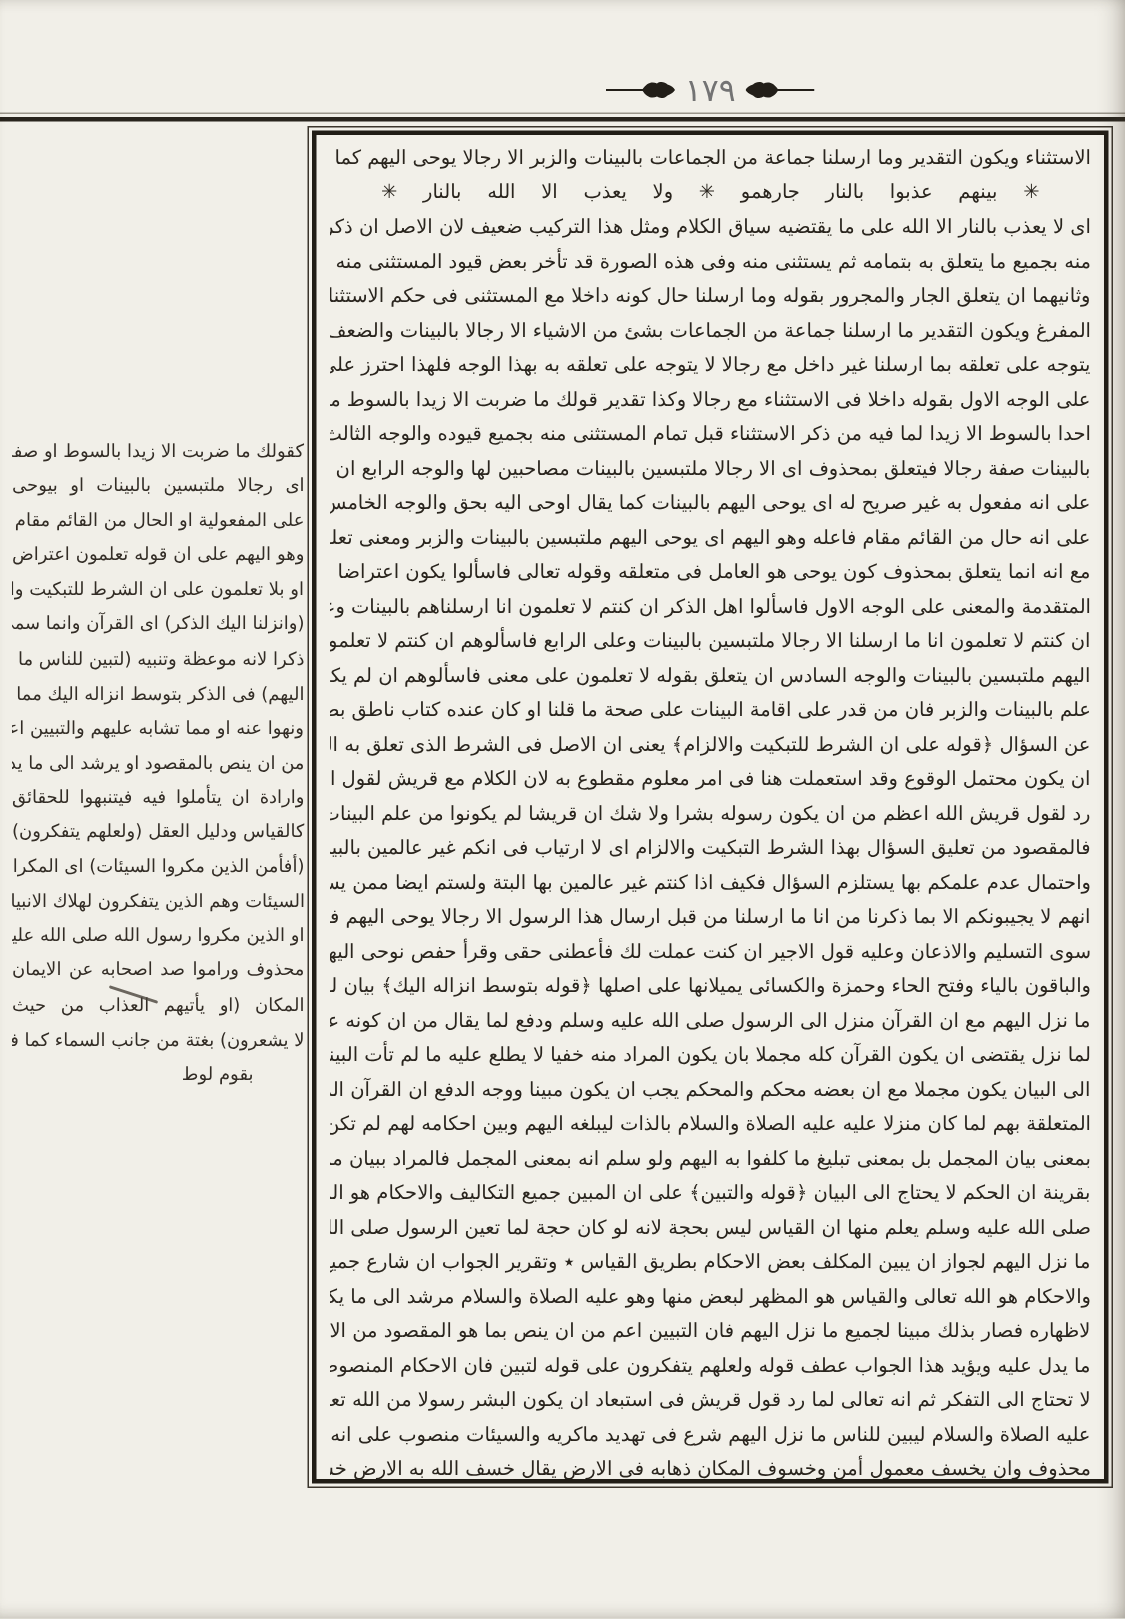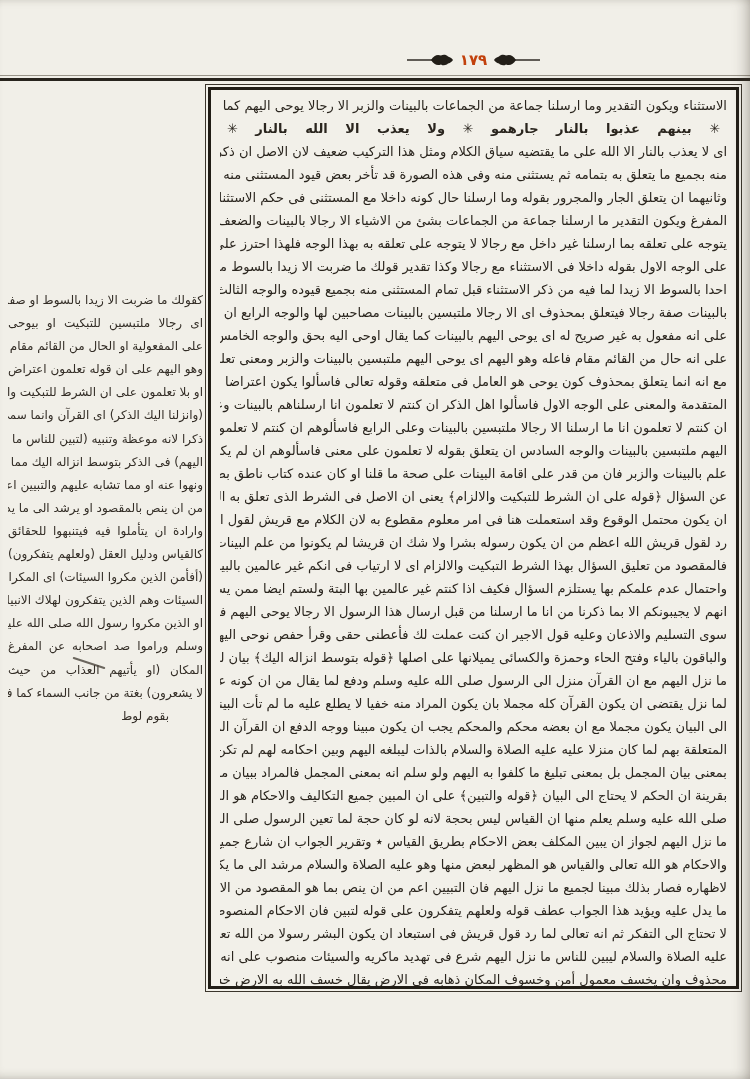--- a/index.html
+++ b/index.html
@@ -12,21 +12,21 @@
     content:"";position:absolute;inset:0;pointer-events:none;
     box-shadow:inset -10px 0 16px -9px rgba(70,62,50,.45),
                inset 0 -8px 12px -9px rgba(70,62,50,.30),
                inset 0 6px 10px -9px rgba(70,62,50,.22);
   }
   
   .pagenum-wrap{
     position:absolute;left:205px;top:48px;width:537px;height:24px;
     display:flex;justify-content:center;align-items:center;gap:7px;
   }
-  .pagenum{font-size:15px;font-weight:bold;color:#c2410c;letter-spacing:2px;line-height:1;}
+  .pagenum{font-size:21px;font-weight:normal;color:#737373;letter-spacing:2px;line-height:1;}
   .fleuron{display:block;}
   .fleuron path{fill:#221e18;}
   
   .top-rule-light{position:absolute;left:0;top:75px;width:750px;height:1px;background:#9a958a;}
   .top-rule{position:absolute;left:0;top:78px;width:750px;height:3px;background:#28241d;}
   
   .frame{
     position:absolute;left:205px;top:84px;width:537px;height:908px;
     border:1.5px solid #3b352c;padding:2px;box-sizing:border-box;background:#f2f0e9;
   }
@@ -34,21 +34,21 @@
     border:3px solid #211d16;height:100%;box-sizing:border-box;
     padding:4px 9px 0 9px;overflow:hidden;
   }
   .main-text{direction:rtl;}
   .tline{
     font-size:13px;line-height:23px;white-space:nowrap;overflow:hidden;
     text-align:justify;text-align-last:justify;color:#2a251e;
   }
   
   .main-text .tline:nth-child(2){
-    text-align:right;text-align-last:center;word-spacing:13px;font-weight:bold;
+    text-align:right;text-align-last:center;word-spacing:13px;
   }
   
   .margin-notes{position:absolute;left:8px;top:289px;width:195px;direction:rtl;}
   .mline{
     font-size:12px;line-height:23.1px;white-space:nowrap;overflow:hidden;
     text-align:justify;text-align-last:justify;color:#332d26;
   }
   .mline:last-child{text-align-last:right;padding-right:34px;}
   
   .stray-mark{
@@ -71,35 +71,35 @@
       <path d="M0 6.3 h25 v1.4 h-25 z"></path>
       <path d="M24 7 C27 2.2 30.5 1 34 2.6 C36 1 39.5 1.6 41 3.4 C43.5 4.2 45.2 5.5 46 7 C45.2 8.5 43.5 9.8 41 10.6 C39.5 12.4 36 13 34 11.4 C30.5 13 27 11.8 24 7 Z"></path>
     </svg>
   </div>
 
   <div class="top-rule-light"></div>
   <div class="top-rule"></div>
 
   <div class="margin-notes">
       <div class="mline">كقولك ما ضربت الا زيدا بالسوط او صفة لهم</div>
-      <div class="mline">اى رجالا ملتبسين للتبكيت او بيوحى</div>
+      <div class="mline">اى رجالا ملتبسين بالبينات او بيوحى</div>
       <div class="mline">على المفعولية او الحال من القائم مقام فاعله</div>
       <div class="mline">وهو اليهم على ان قوله تعلمون اعتراض</div>
       <div class="mline">او بلا تعلمون على ان الشرط للتبكيت والالزام</div>
       <div class="mline">(وانزلنا اليك الذكر) اى القرآن وانما سمى</div>
       <div class="mline">ذكرا لانه موعظة وتنبيه (لتبين للناس ما نزل</div>
       <div class="mline">اليهم) فى الذكر بتوسط انزاله اليك مما امروا به</div>
       <div class="mline">ونهوا عنه او مما تشابه عليهم والتبيين اعم</div>
       <div class="mline">من ان ينص بالمقصود او يرشد الى ما يدل عليه</div>
       <div class="mline">وارادة ان يتأملوا فيه فيتنبهوا للحقائق</div>
       <div class="mline">كالقياس ودليل العقل (ولعلهم يتفكرون)</div>
       <div class="mline">(أفأمن الذين مكروا السيئات) اى المكرات</div>
       <div class="mline">السيئات وهم الذين يتفكرون لهلاك الانبياء</div>
       <div class="mline">او الذين مكروا رسول الله صلى الله عليه</div>
-      <div class="mline">وسلم وراموا صد اصحابه عن المفرغ</div>
+      <div class="mline">محذوف وراموا صد اصحابه عن الايمان</div>
       <div class="mline">المكان (او يأتيهم العذاب من حيث</div>
       <div class="mline">لا يشعرون) بغتة من جانب السماء كما فعل</div>
       <div class="mline">بقوم لوط</div>
     </div>
   <div class="stray-mark"></div>
 
   <div class="frame">
     <div class="frame-inner">
       <div class="main-text">
           <div class="tline">الاستثناء ويكون التقدير وما ارسلنا جماعة من الجماعات بالبينات والزبر الا رجالا يوحى اليهم كما فى قول الشاعر</div>

